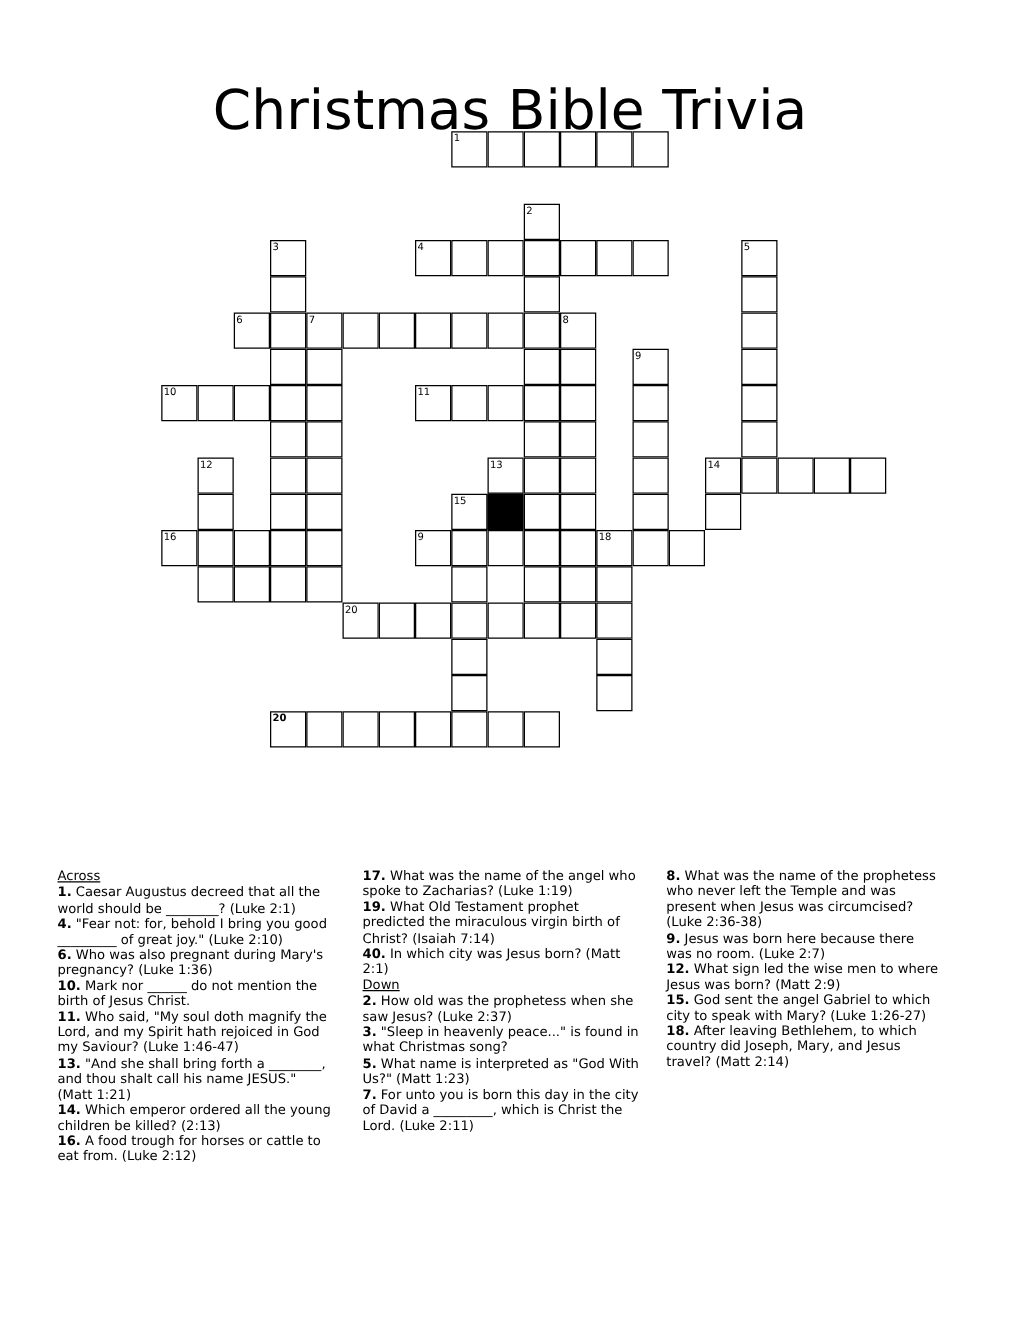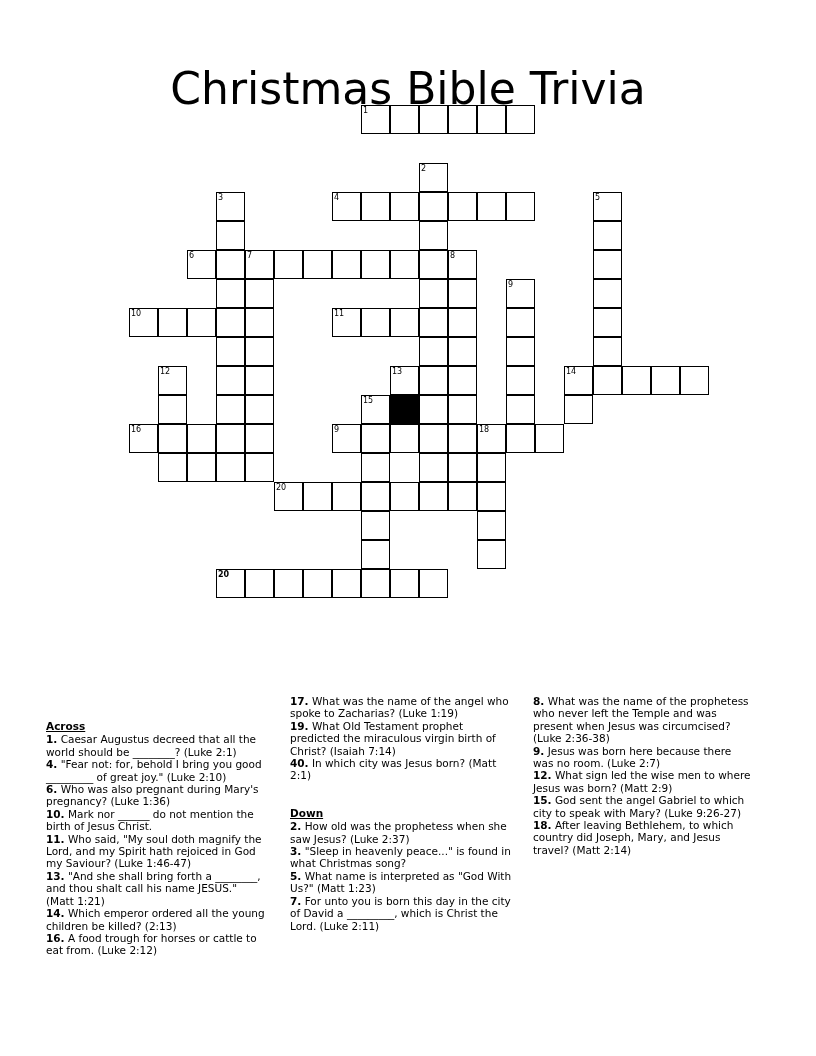--- a/index.html
+++ b/index.html
@@ -69,24 +69,23 @@
     position: absolute;
     top: 0;
     width: 222px;
     font-size: 10.5px;
     line-height: 12.4px;
   }
   .col1 { left: 0px; }
   .col2 { left: 244px; }
   .col3 { left: 487px; }
   .section-head {
-    font-weight: bold;
+    font-weight: normal;
     text-decoration: underline;
     margin-bottom: 1px;
-    margin-top: 25px;
   }
   .clue {
     margin-bottom: 0px;
   }
   .clue b { font-weight: bold; }
 </style>
 </head>
 <body>
 
 <div id="page">
@@ -271,18 +270,18 @@
         <div class="section-head">Down</div>
         <div class="clue"><b>2.</b><span> How old was the prophetess when she saw Jesus? (Luke 2:37)</span></div>
         <div class="clue"><b>3.</b><span> "Sleep in heavenly peace..." is found in what Christmas song?</span></div>
         <div class="clue"><b>5.</b><span> What name is interpreted as "God With Us?" (Matt 1:23)</span></div>
         <div class="clue"><b>7.</b><span> For unto you is born this day in the city of David a _________, which is Christ the Lord. (Luke 2:11)</span></div>
       </div>
     <div class="col col3">
         <div class="clue"><b>8.</b><span> What was the name of the prophetess who never left the Temple and was present when Jesus was circumcised? (Luke 2:36-38)</span></div>
         <div class="clue"><b>9.</b><span> Jesus was born here because there was no room. (Luke 2:7)</span></div>
         <div class="clue"><b>12.</b><span> What sign led the wise men to where Jesus was born? (Matt 2:9)</span></div>
-        <div class="clue"><b>15.</b><span> God sent the angel Gabriel to which city to speak with Mary? (Luke 9:26-27)</span></div>
+        <div class="clue"><b>15.</b><span> God sent the angel Gabriel to which city to speak with Mary? (Luke 1:26-27)</span></div>
         <div class="clue"><b>18.</b><span> After leaving Bethlehem, to which country did Joseph, Mary, and Jesus travel? (Matt 2:14)</span></div>
       </div>
   </div>
 
 </div>
 
 </body></html>

